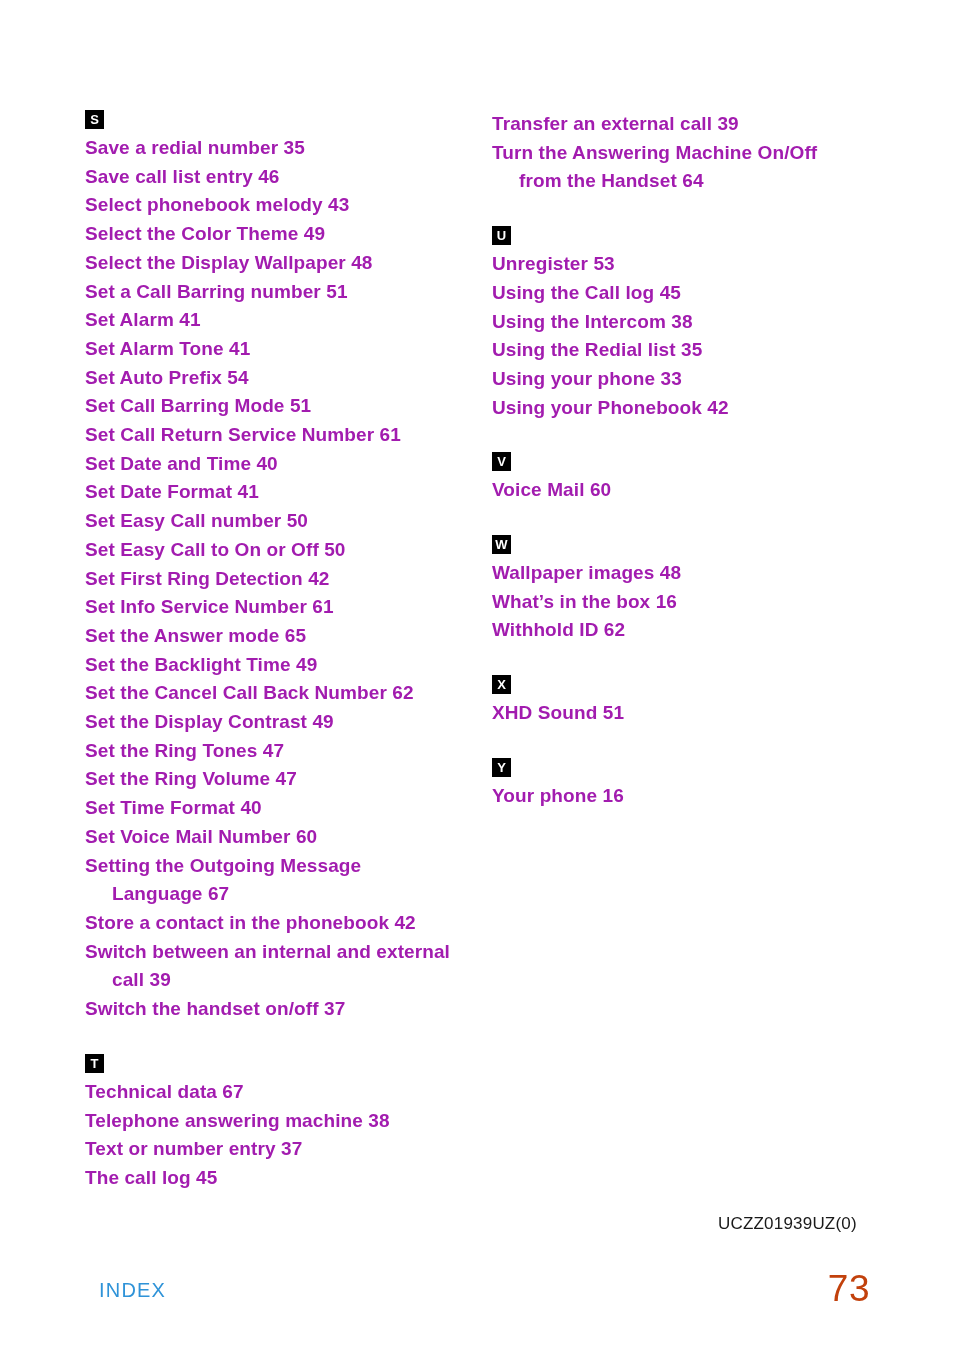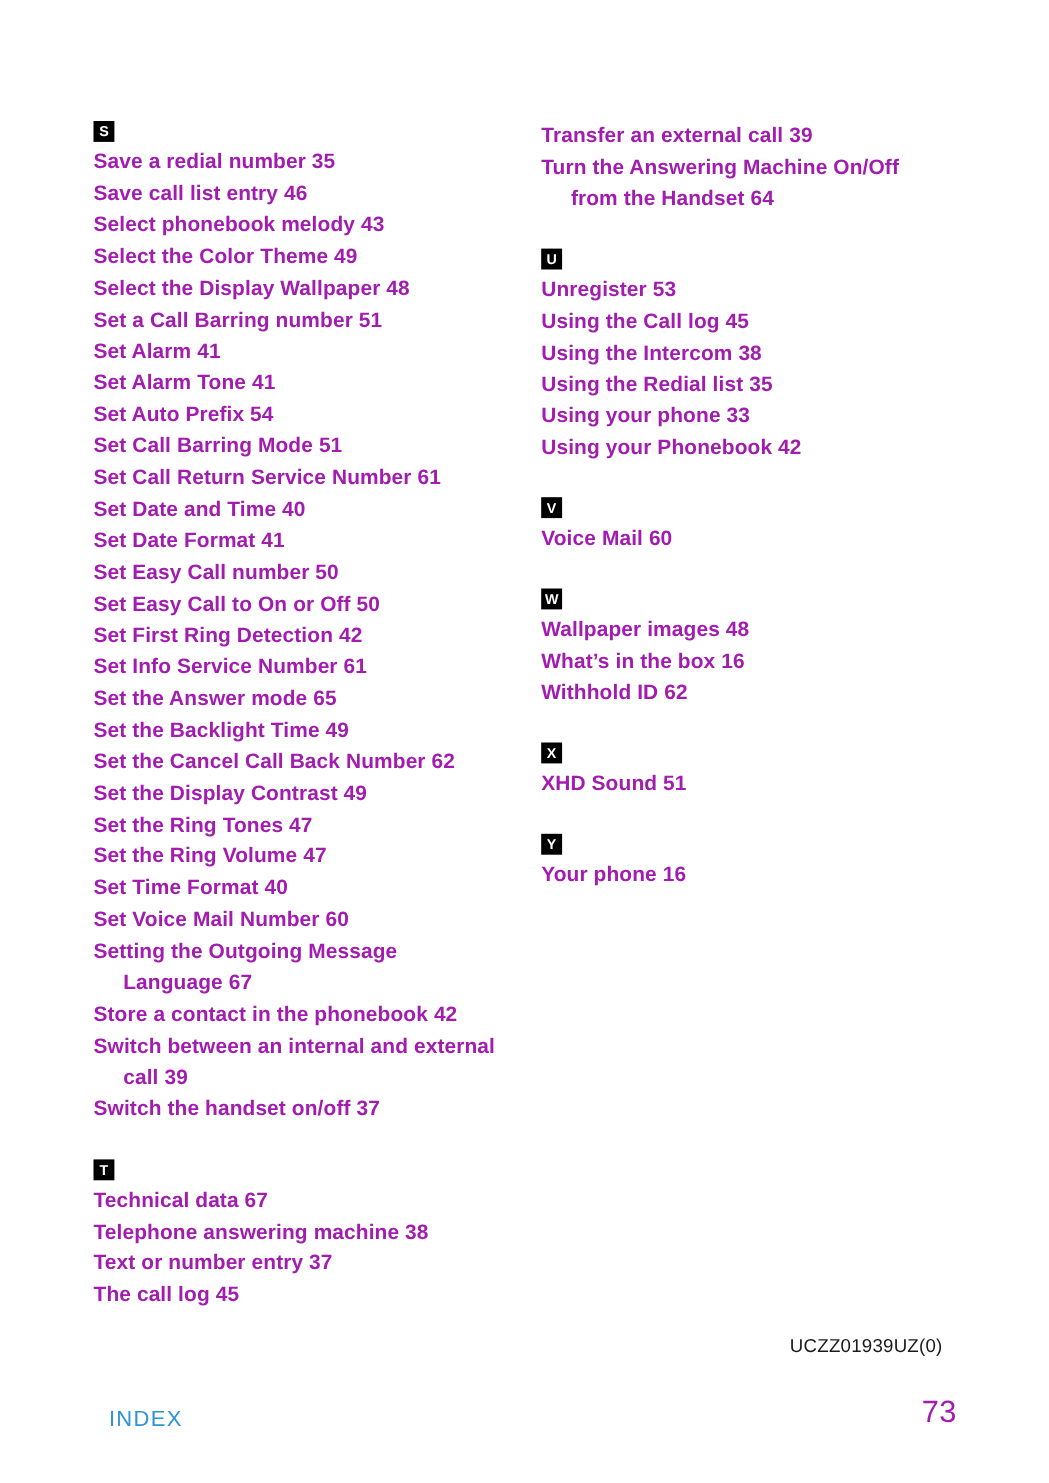--- a/index.html
+++ b/index.html
@@ -97,22 +97,22 @@
     font-size: 20px;
     letter-spacing: 1.2px;
     color: #2f93d8;
     margin-left: 13px;
   }
 
   .page-number {
     position: absolute;
     right: 84px;
     top: 1268px;
-    font-size: 28px;
-    color: #a21caf;
+    font-size: 37px;
+    color: #c2410c;
     letter-spacing: 0.5px;
   }
 </style>
 </head>
 <body>
 
 <div class="page">
 
   <div class="columns">
 

